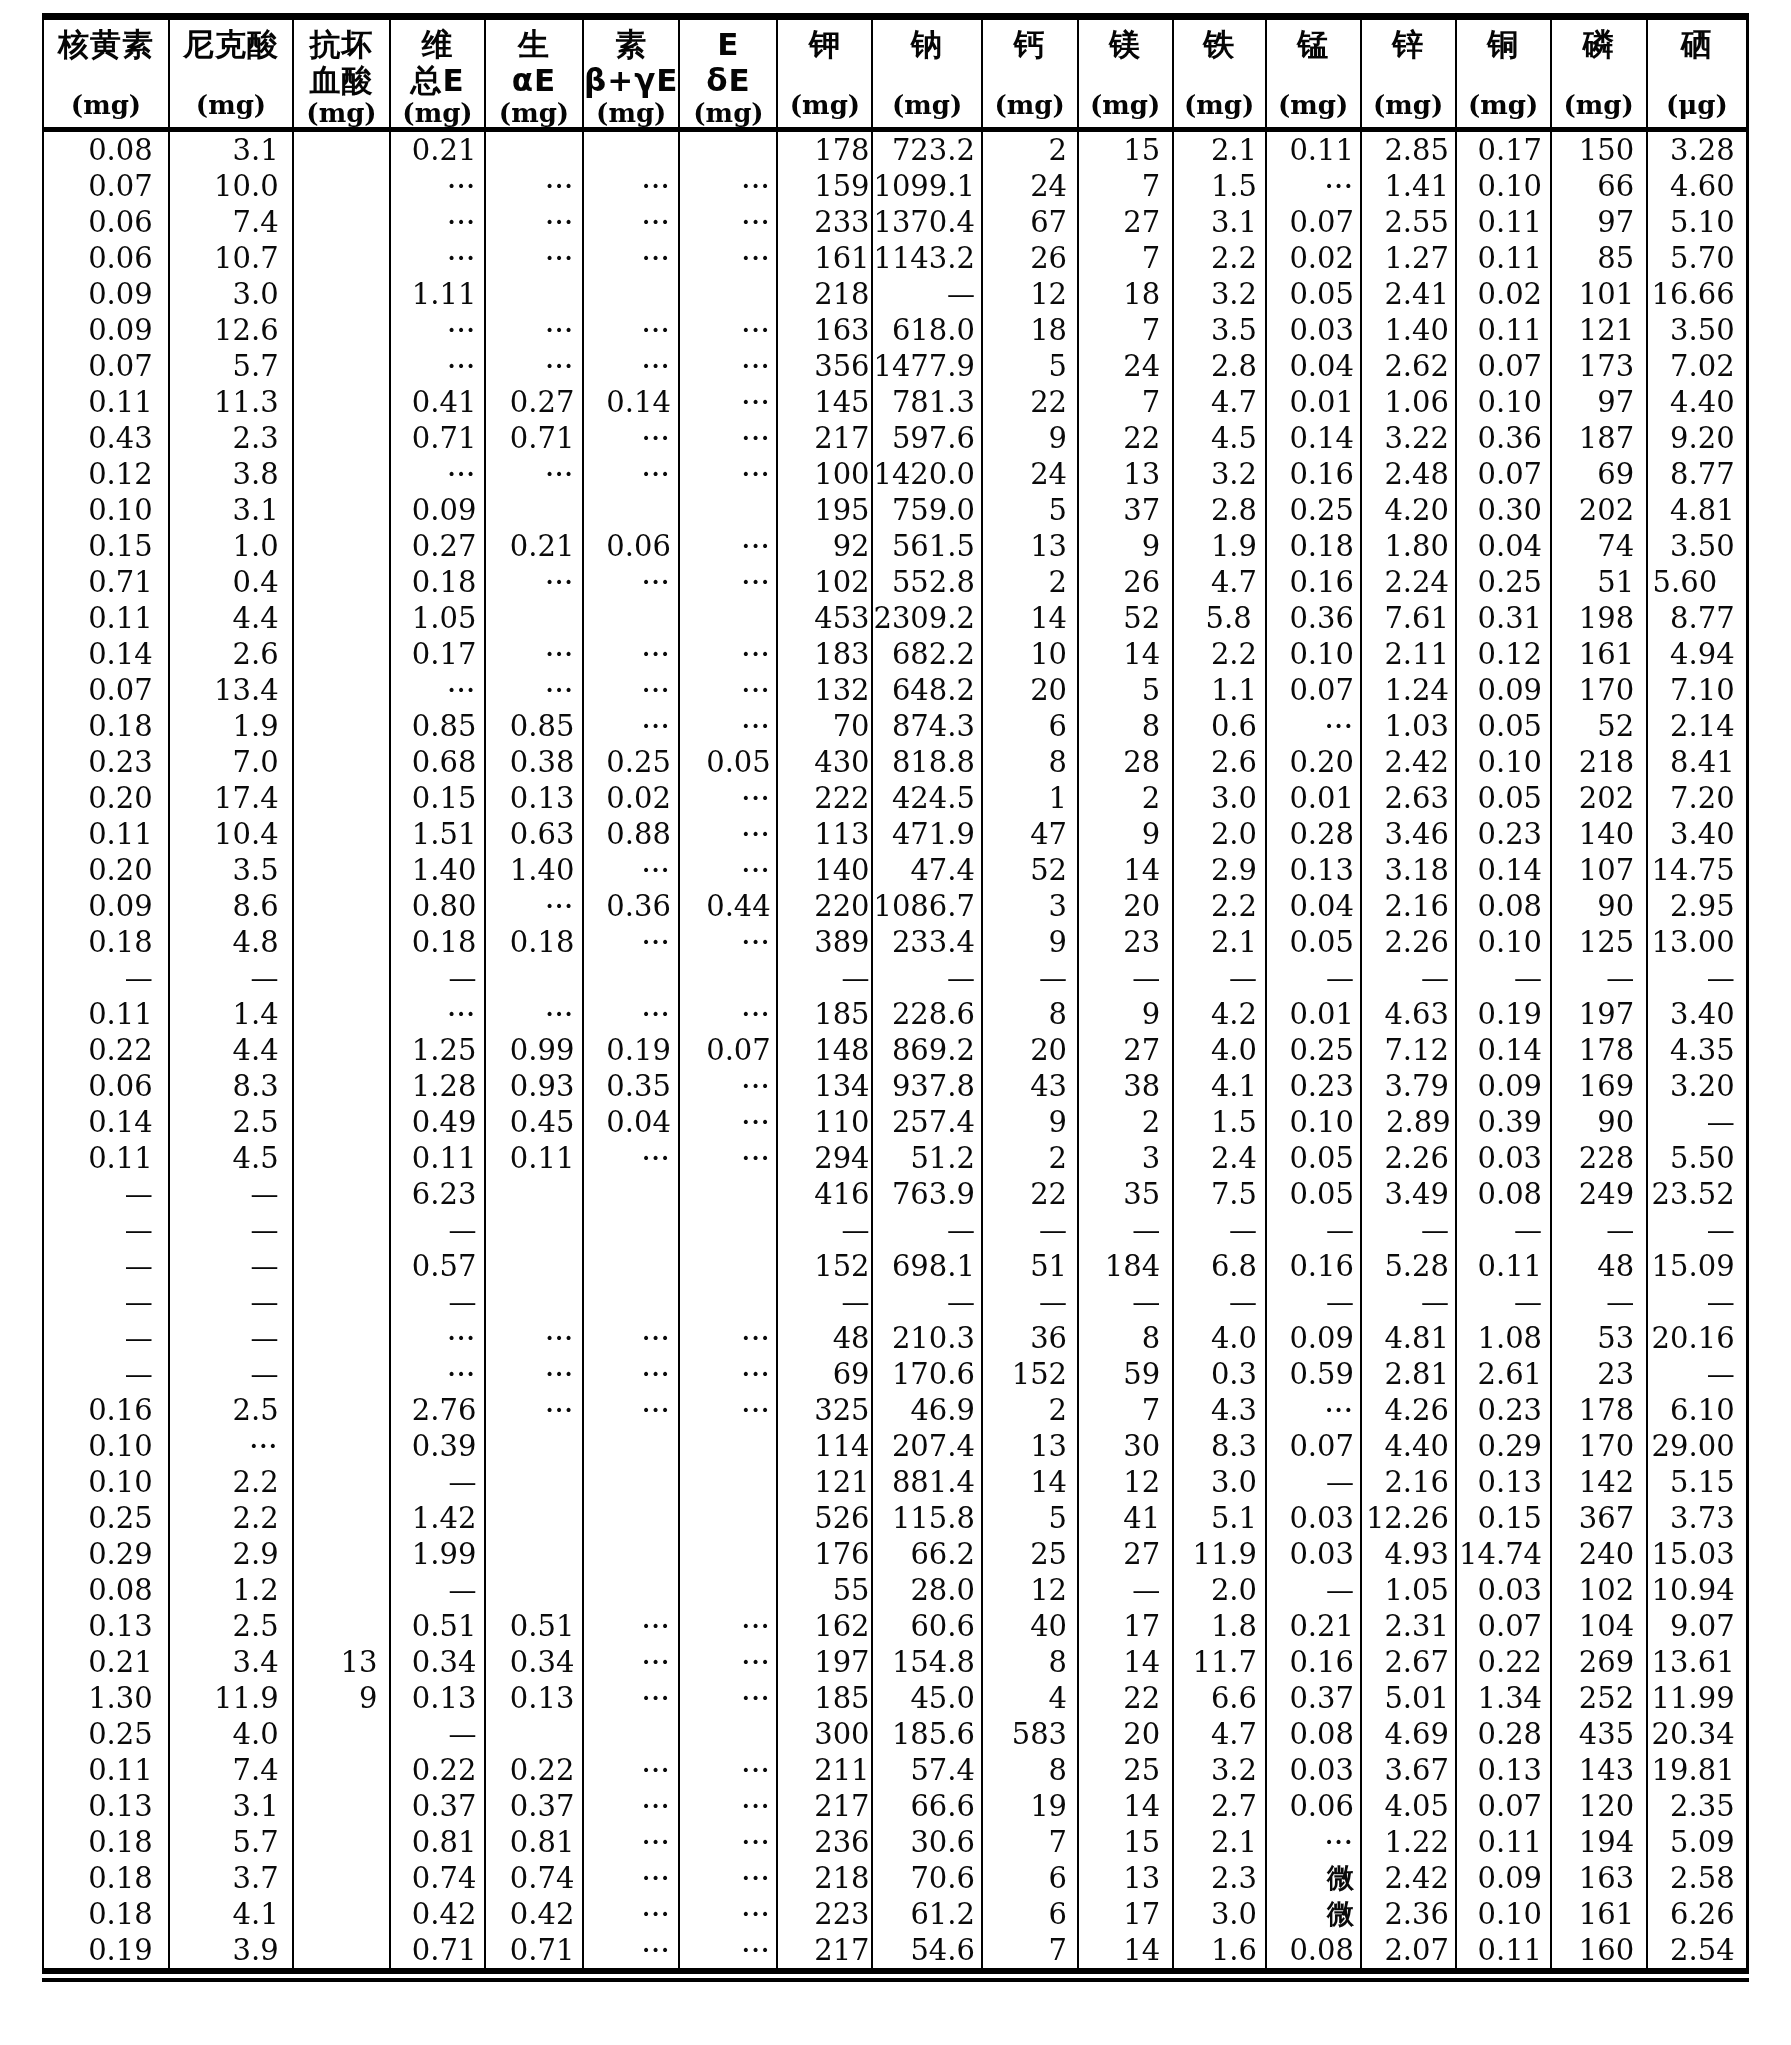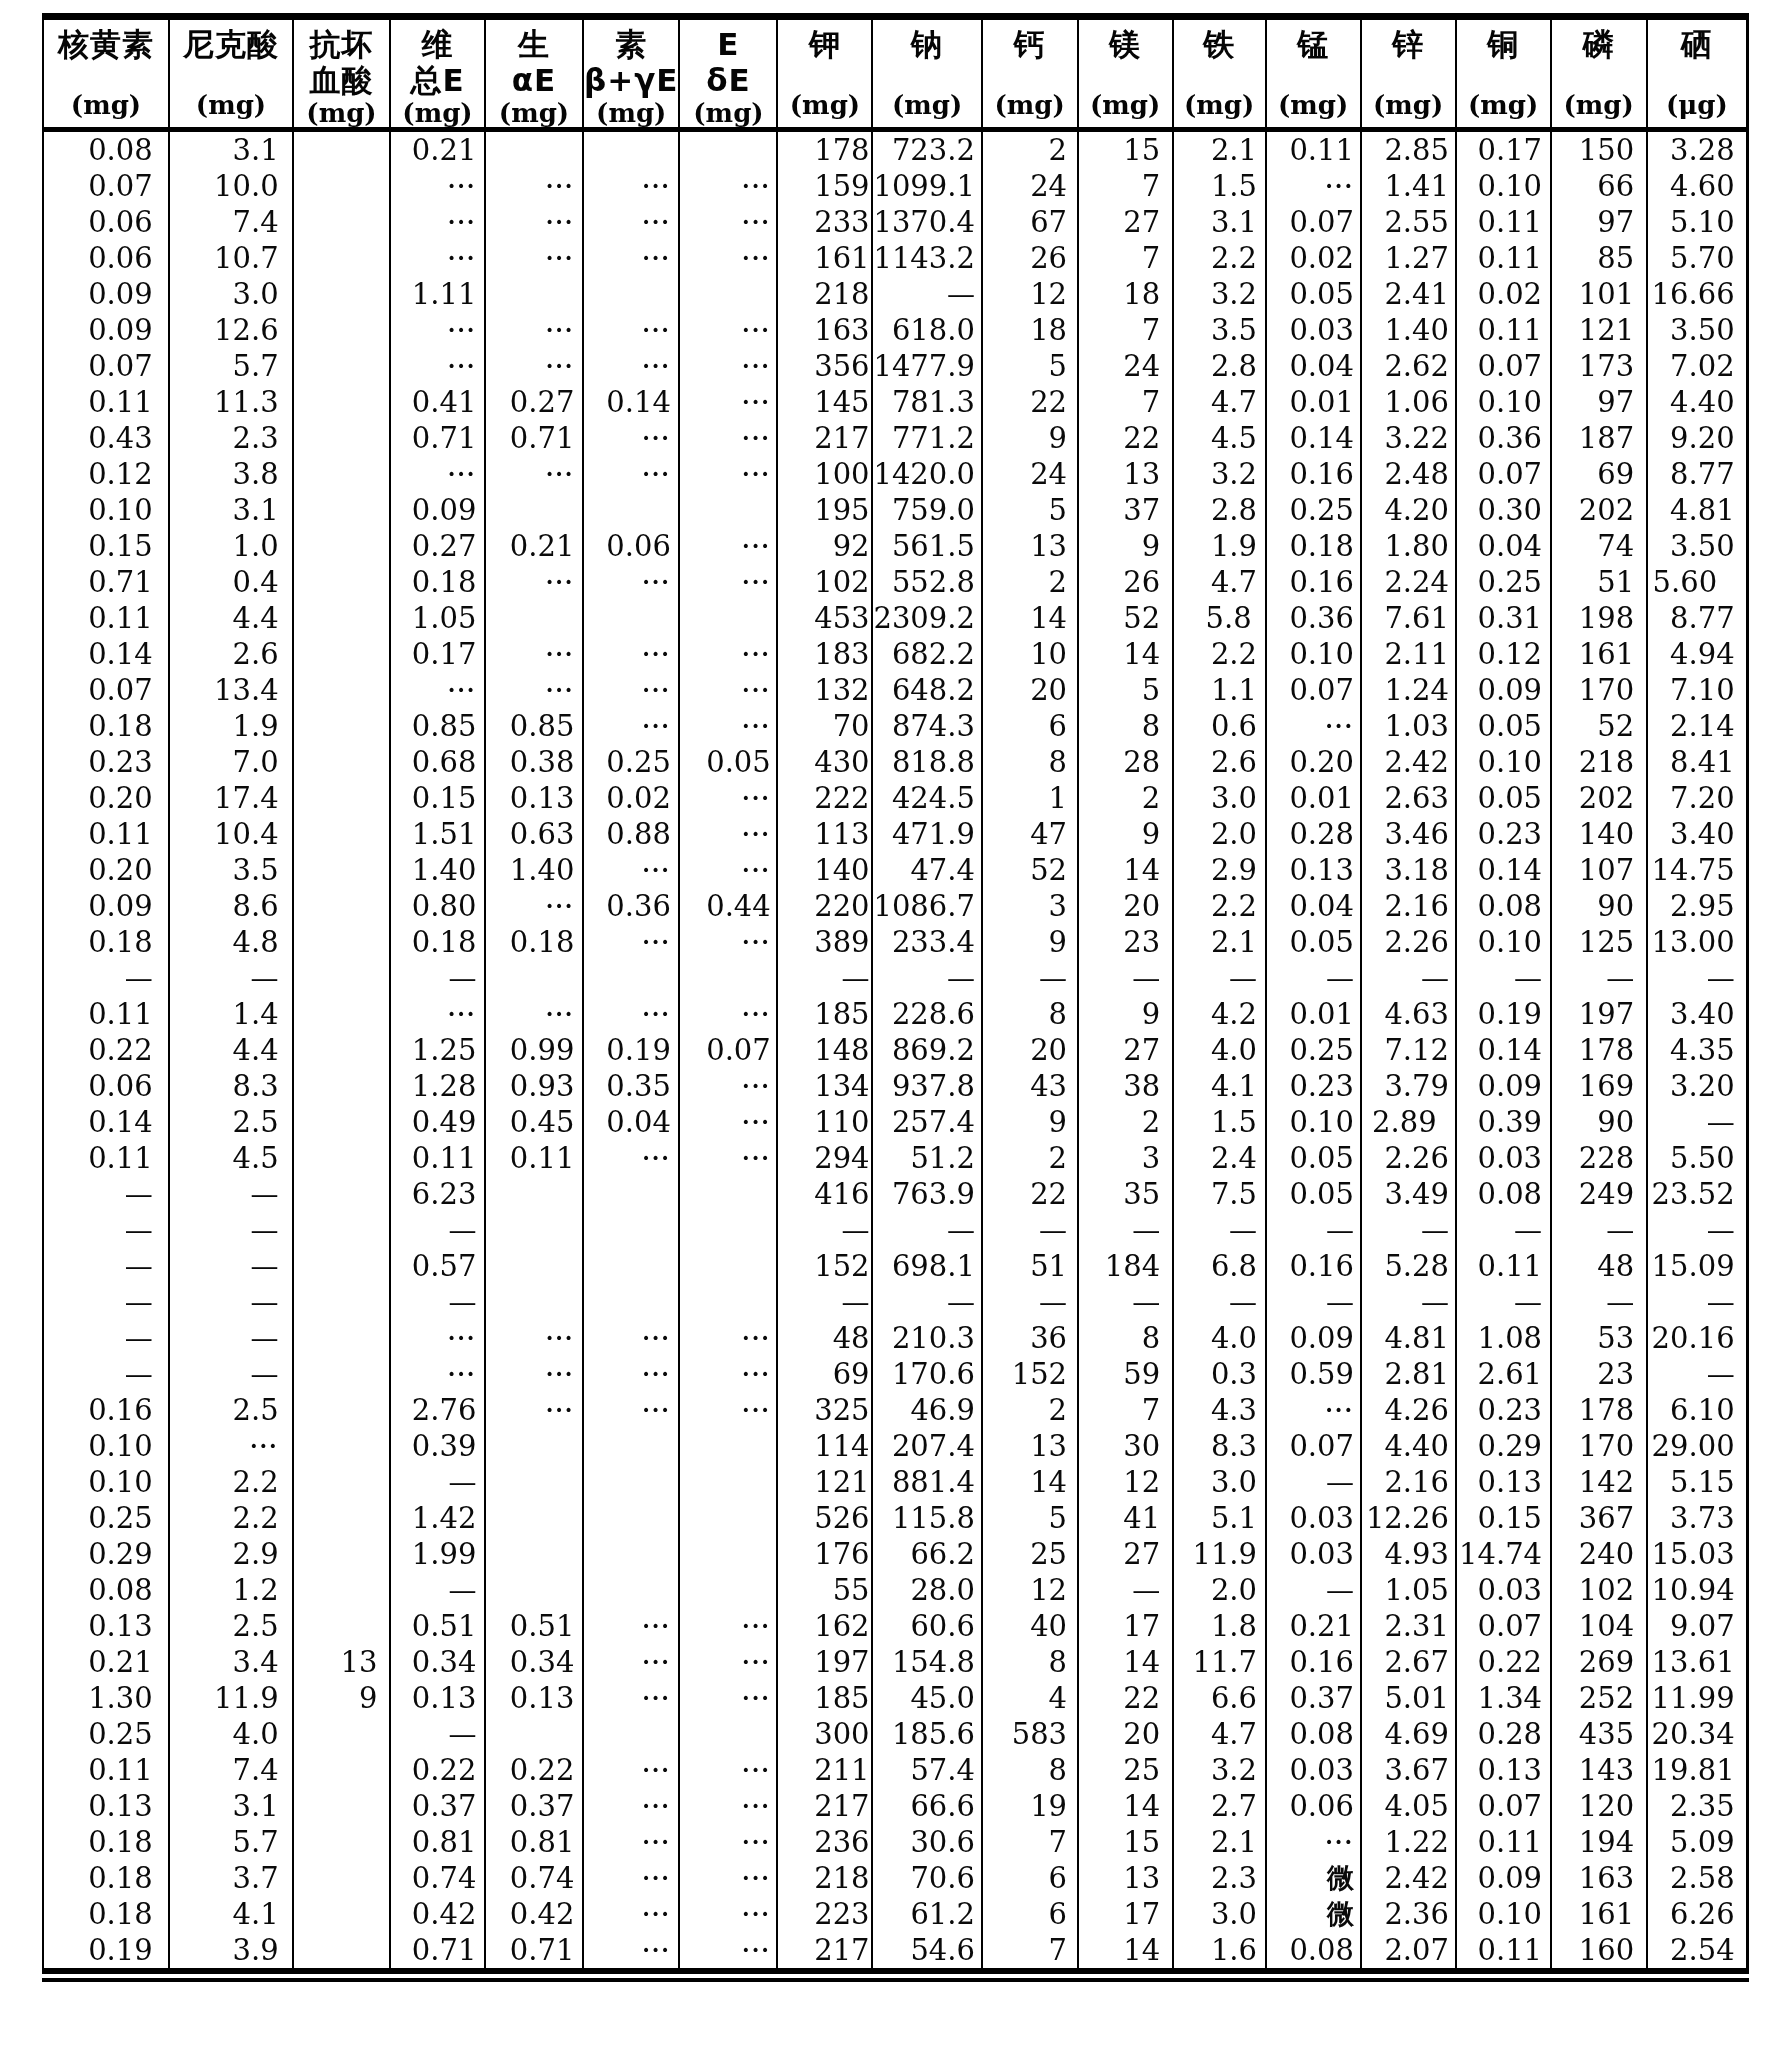--- a/index.html
+++ b/index.html
@@ -418,21 +418,21 @@
           </tr>
           <tr>
             <td style="padding-right: 15.3px;">0.43</td>
             <td style="padding-right: 13.4px;">2.3</td>
             <td style="padding-right: 11.5px;"></td>
             <td style="padding-right: 7.6px;">0.71</td>
             <td style="padding-right: 7.6px;">0.71</td>
             <td class="dots" style="padding-right: 7.6px;">···</td>
             <td class="dots" style="padding-right: 5.7px;">···</td>
             <td style="padding-right: 1.9px;">217</td>
-            <td style="padding-right: 5.7px;">771.2</td>
+            <td style="padding-right: 5.7px;">597.6</td>
             <td style="padding-right: 9.6px;">9</td>
             <td style="padding-right: 11.5px;">22</td>
             <td style="padding-right: 7.6px;">4.5</td>
             <td style="padding-right: 5.7px;">0.14</td>
             <td style="padding-right: 5.7px;">3.22</td>
             <td style="padding-right: 7.6px;">0.36</td>
             <td style="padding-right: 11.5px;">187</td>
             <td style="padding-right: 11.5px;">9.20</td>
           </tr>
           <tr>
@@ -784,21 +784,21 @@
             <td style="padding-right: 7.6px;">0.49</td>
             <td style="padding-right: 7.6px;">0.45</td>
             <td style="padding-right: 7.6px;">0.04</td>
             <td class="dots" style="padding-right: 5.7px;">···</td>
             <td style="padding-right: 1.9px;">110</td>
             <td style="padding-right: 5.7px;">257.4</td>
             <td style="padding-right: 9.6px;">9</td>
             <td style="padding-right: 11.5px;">2</td>
             <td style="padding-right: 7.6px;">1.5</td>
             <td style="padding-right: 5.7px;">0.10</td>
-            <td style="padding-right: 18px; text-align: right;">2.89</td>
+            <td style="padding-right: 4px; text-align: right;">2.89</td>
             <td style="padding-right: 7.6px;">0.39</td>
             <td style="padding-right: 11.5px;">90</td>
             <td class="dash" style="padding-right: 11.5px;">—</td>
           </tr>
           <tr>
             <td style="padding-right: 15.3px;">0.11</td>
             <td style="padding-right: 13.4px;">4.5</td>
             <td style="padding-right: 11.5px;"></td>
             <td style="padding-right: 7.6px;">0.11</td>
             <td style="padding-right: 7.6px;">0.11</td>

